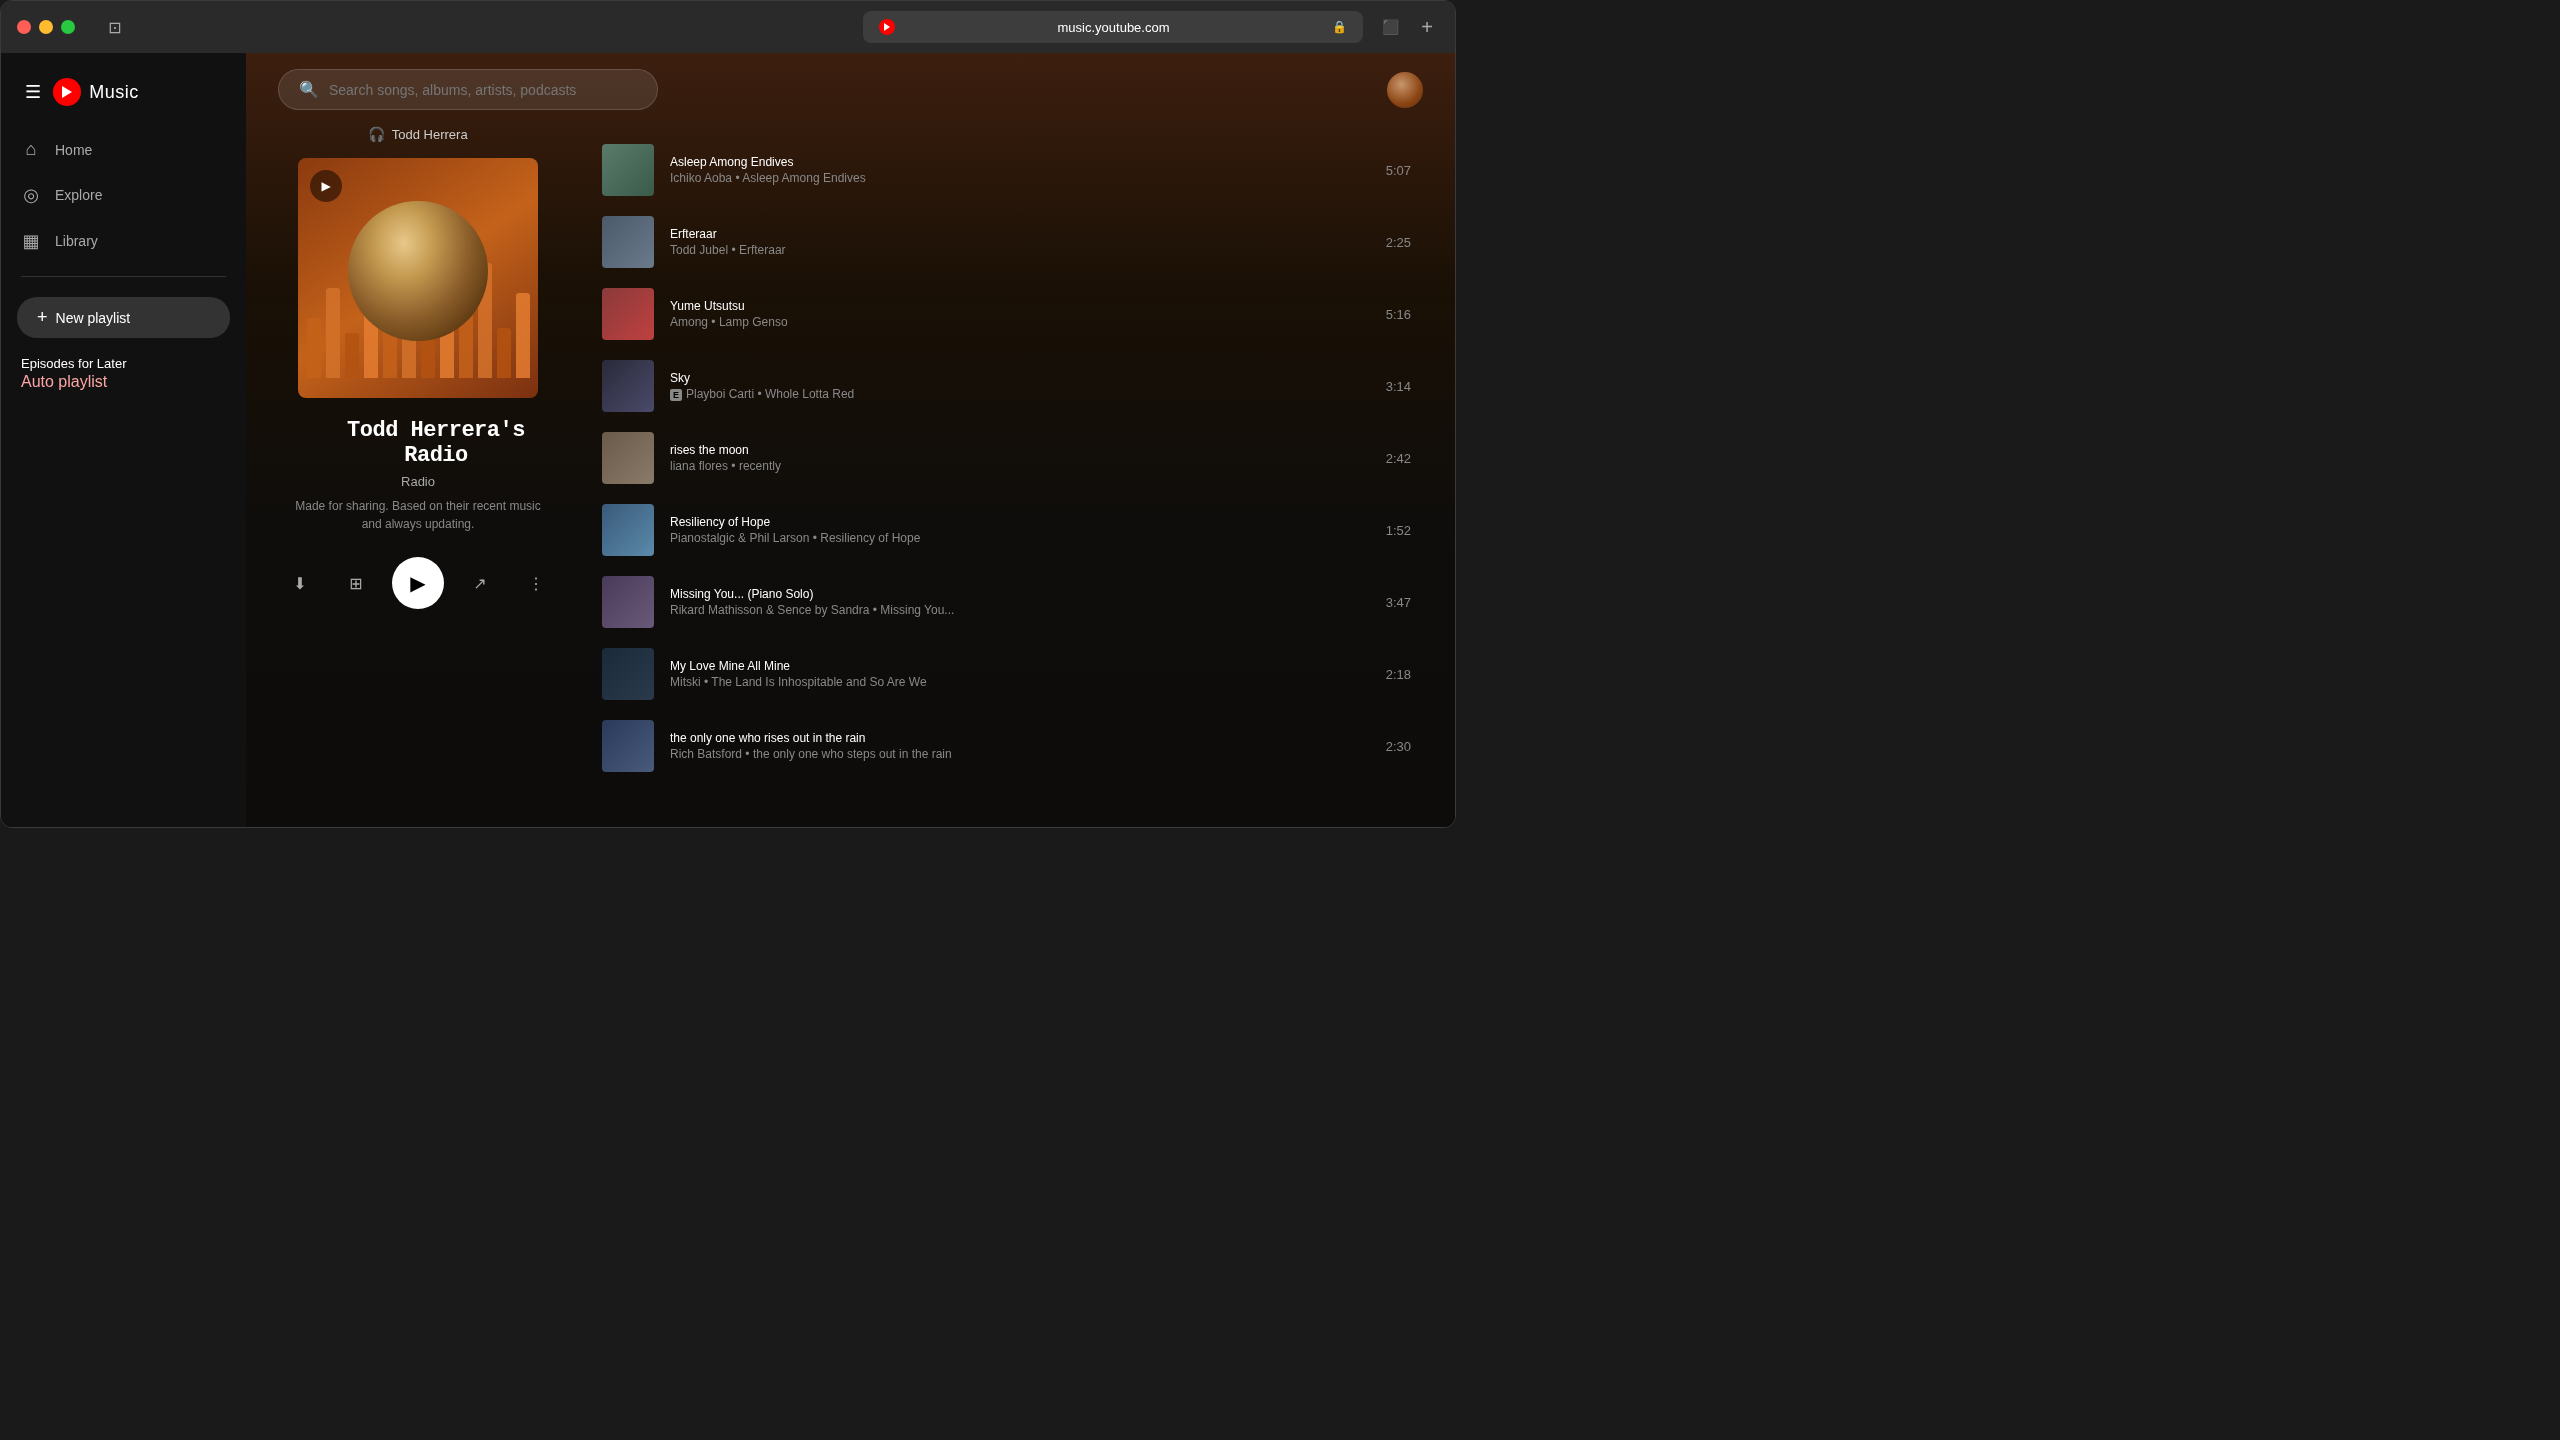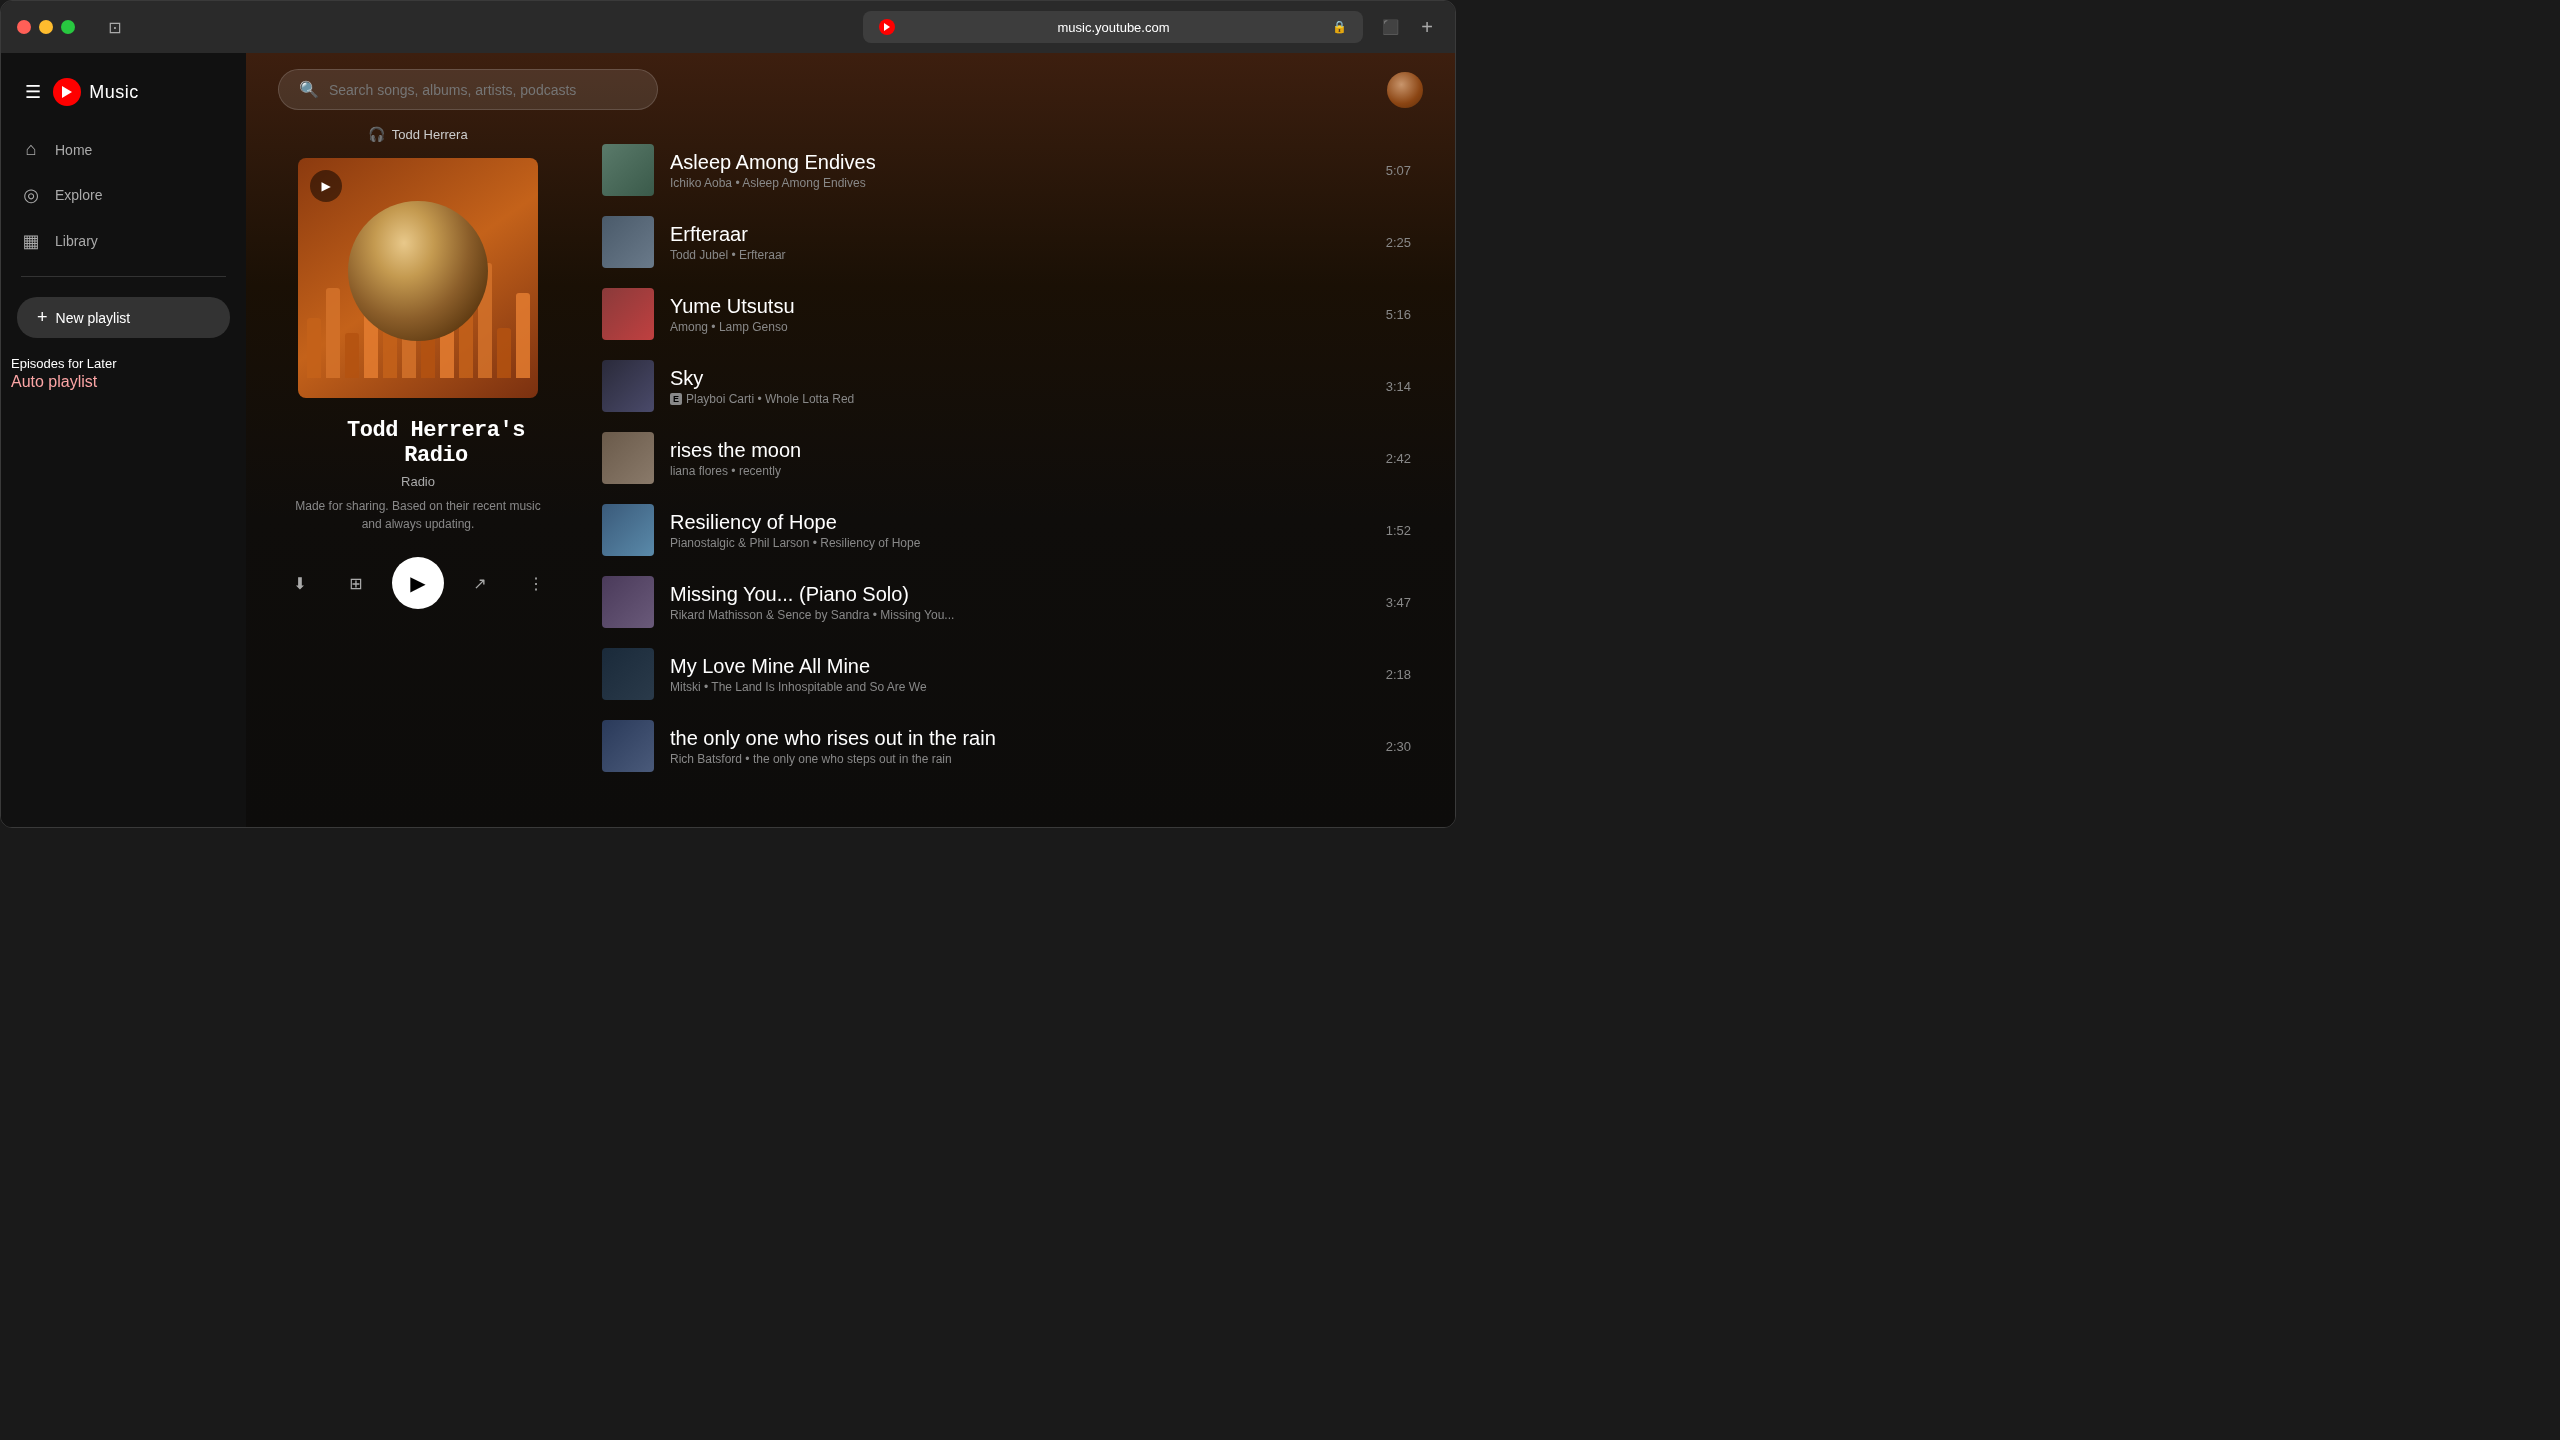--- a/index.html
+++ b/index.html
@@ -205,21 +205,21 @@
       padding: 10px 20px;
       margin: 8px 16px;
       cursor: pointer;
       width: calc(100% - 32px);
     }
     .new-playlist-btn .plus-icon {
       font-size: 18px;
       font-weight: 300;
     }
     .playlist-item {
-      padding: 10px 10px;
+      padding: 10px 20px;
       cursor: pointer;
     }
     .playlist-title {
       color: #fff;
       font-size: 13px;
       font-weight: 500;
     }
     .playlist-subtitle {
       color: #fca5a5;
       font-size: 16px;
@@ -438,21 +438,21 @@
       border-radius: 4px;
       flex-shrink: 0;
       overflow: hidden;
     }
     .track-info {
       flex: 1;
       min-width: 0;
     }
     .track-name {
       color: #fff;
-      font-size: 20px;
+      font-size: 12px;
       font-weight: 500;
       white-space: nowrap;
       overflow: hidden;
       text-overflow: ellipsis;
     }
     .track-meta {
       color: #888;
       font-size: 12px;
       margin-top: 2px;
       white-space: nowrap;

